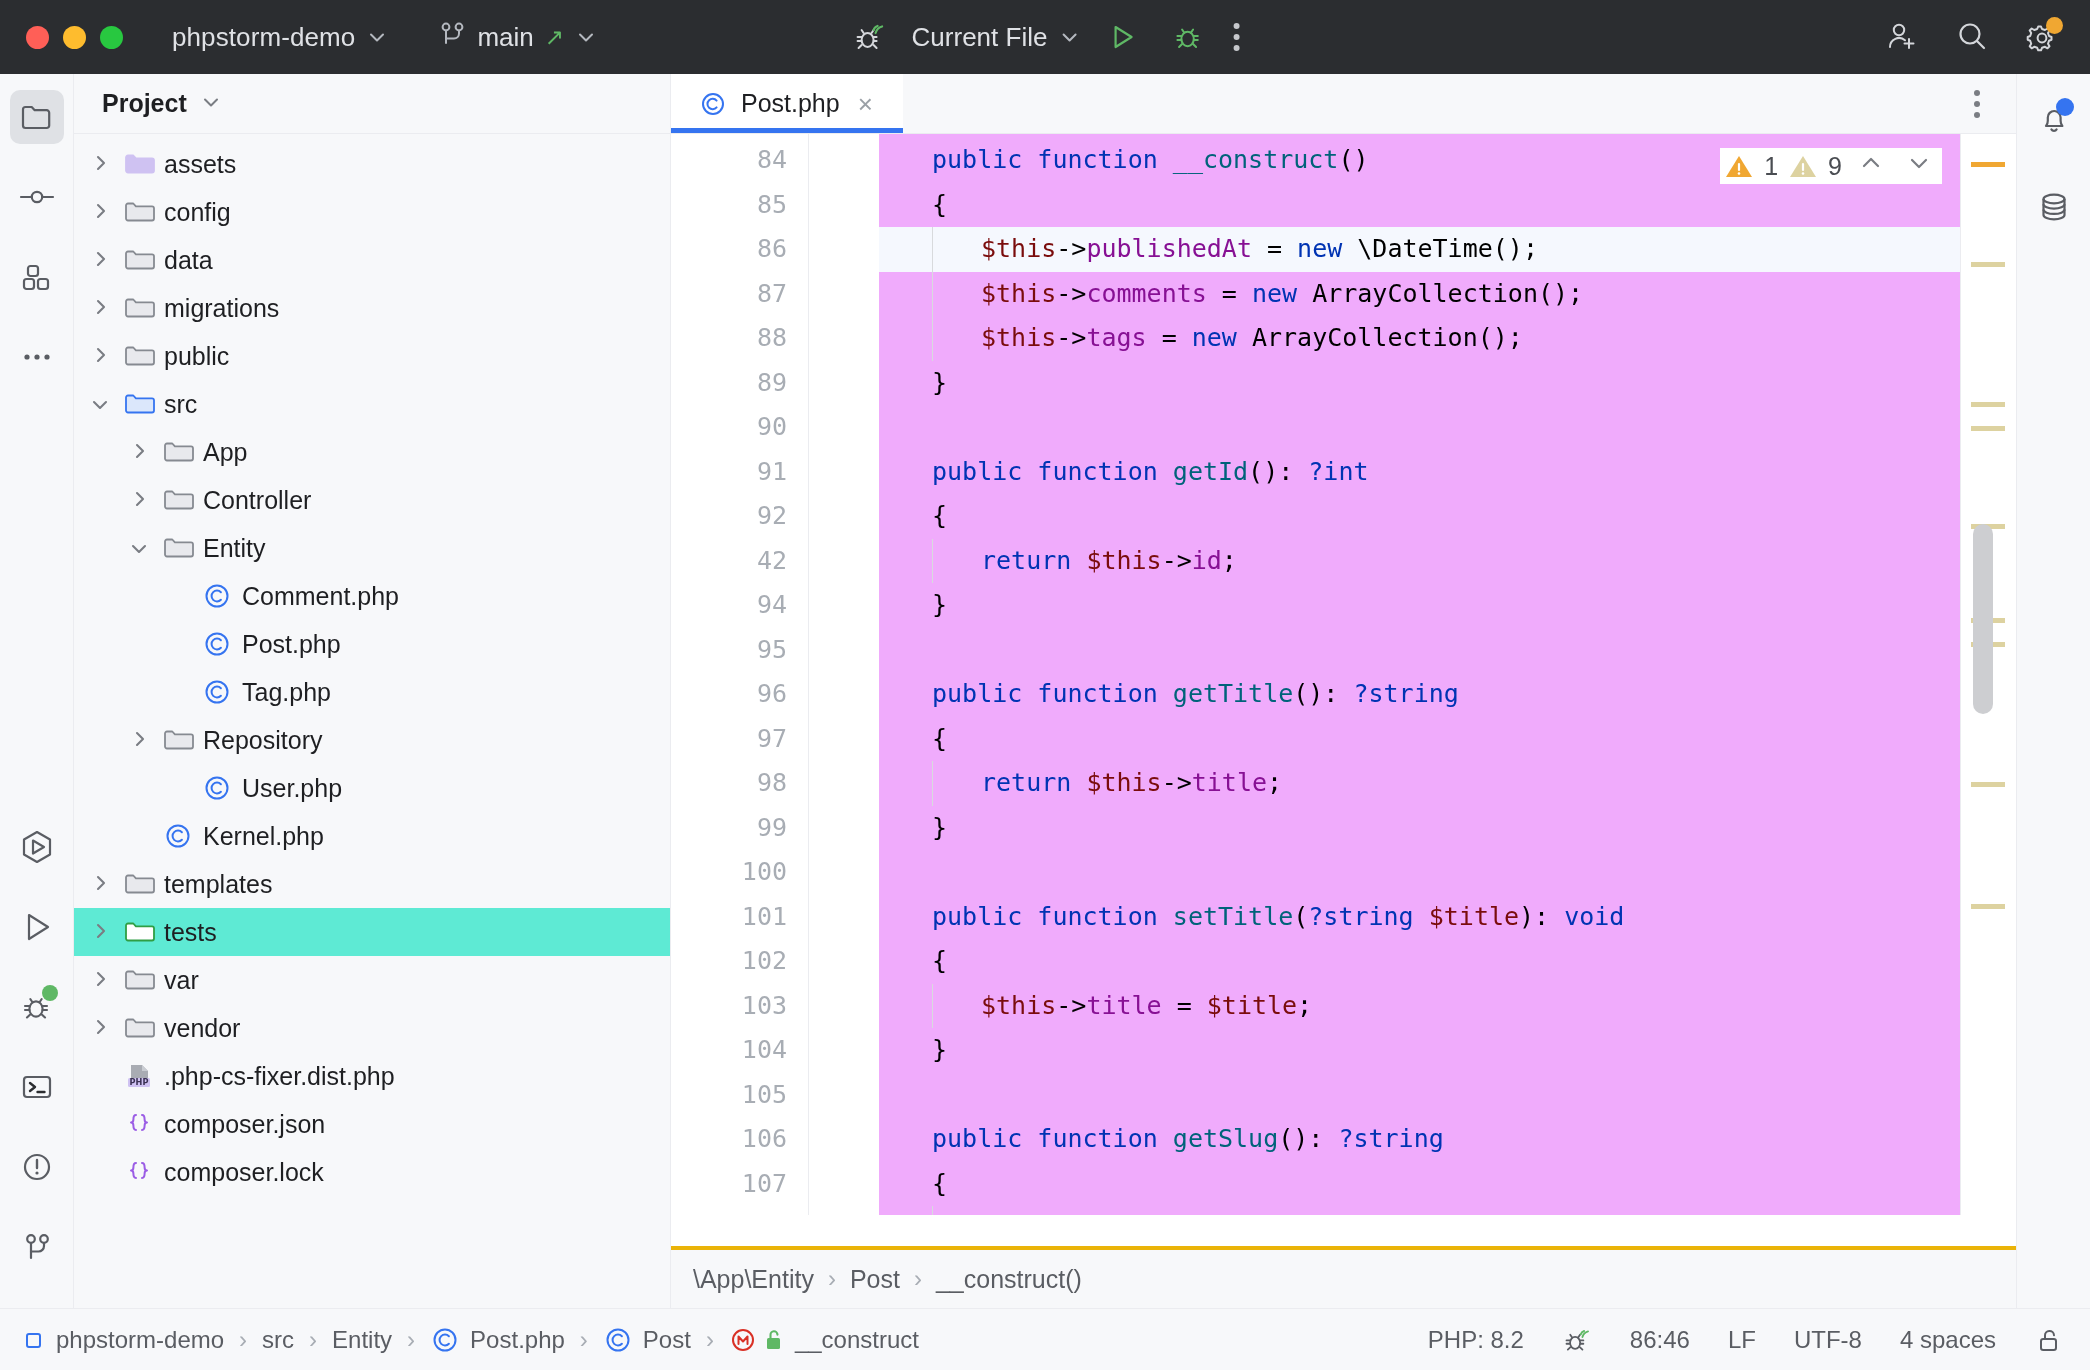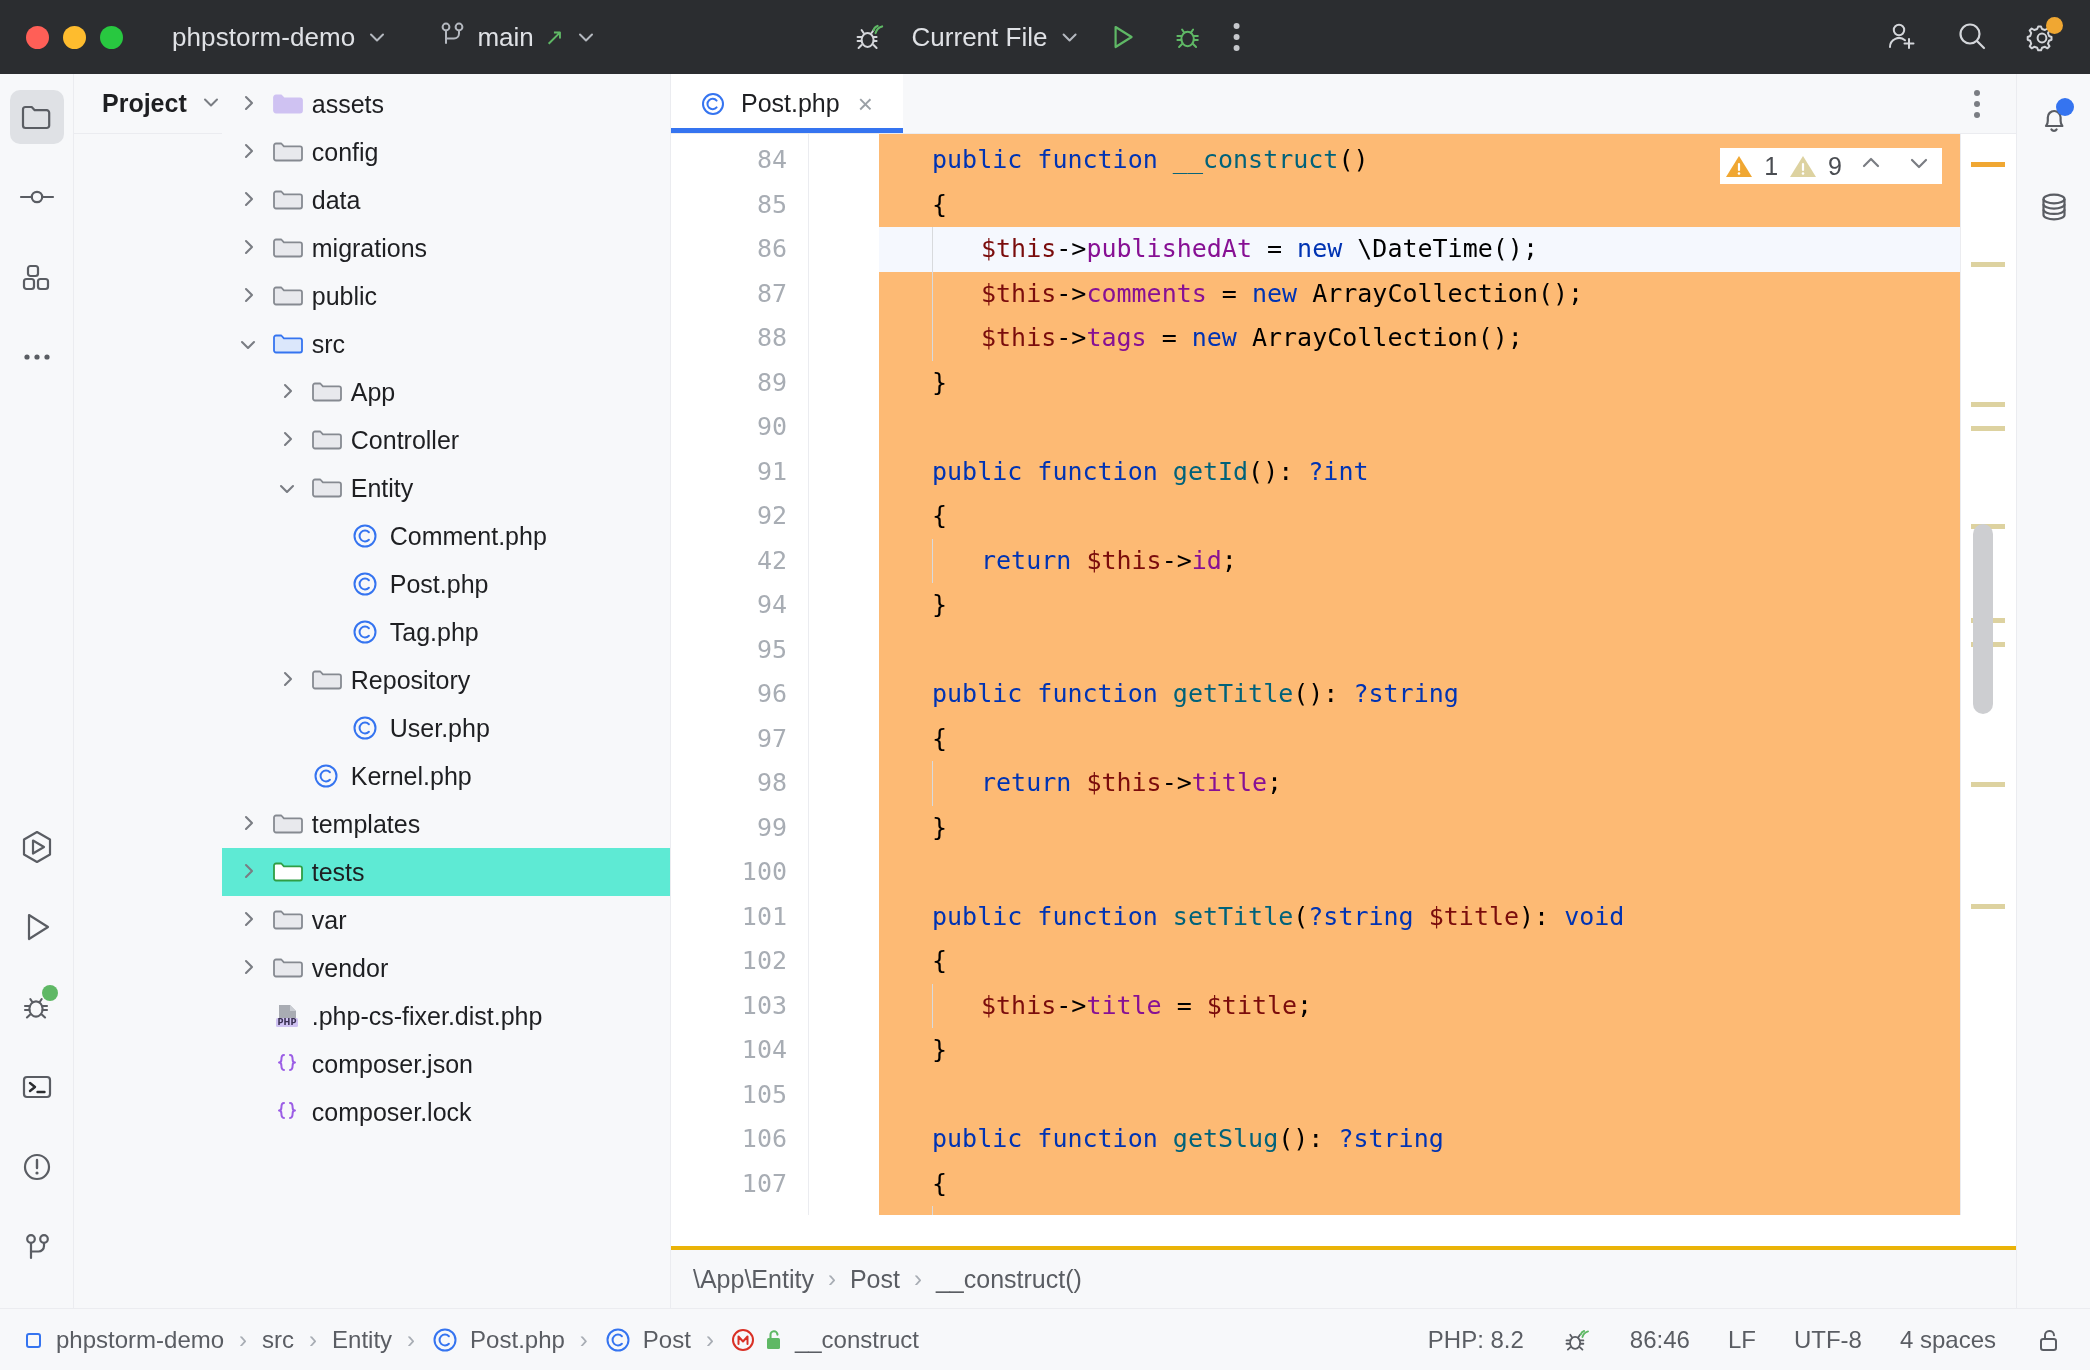--- a/index.html
+++ b/index.html
@@ -77,21 +77,21 @@
   .rail-btn.active { background: #dfe1e5; }
   .rail-btn svg { display:block; }
   .green-dot {
     position: absolute; width: 16px; height: 16px; border-radius: 50%;
     background: #5fb865; top: 5px; right: 6px;
   }
 
   
   .project-panel {
     width: 597px; flex: 0 0 597px; background: #f7f8fa;
-    display: flex; flex-direction: row;
+    display: flex; flex-direction: column;
     border-right: 1px solid #ebecf0;
     min-height: 0;
   }
   .pp-header {
     height: 60px; flex: 0 0 60px; display: flex; align-items: center;
     padding: 0 0 0 28px; gap: 13px;
     border-bottom: 1px solid #ebecf0;
   }
   .pp-title { font-size: 25px; font-weight: 700; color: #1e1f22; }
   .tree { flex: 1 1 auto; overflow: hidden; padding-top: 6px; }
@@ -117,21 +117,21 @@
     padding: 0 26px 0 28px; background: #ffffff;
     position: relative; font-size: 25px; color: #1e1f22;
   }
   .tab::after {
     content: ''; position: absolute; left: 0; right: 0; bottom: 0;
     height: 5px; background: #3574f0;
   }
   .tab-close { color: #9aa0a6; font-size: 26px; line-height: 1; padding: 2px 4px; }
   .tabbar-right { margin-left: auto; display: flex; align-items: center; padding-right: 26px; }
 
-  .editor-wrap { flex: 1 1 auto; display: flex; min-height: 0; position: relative; background: #fdba74; }
+  .editor-wrap { flex: 1 1 auto; display: flex; min-height: 0; position: relative; background: #f0abfc; }
   .code-scroll { flex: 1 1 auto; display: flex; min-width: 0; position: relative; overflow: hidden; }
   .gutter {
     flex: 0 0 138px; width: 138px; background: #fff;
     border-right: 1px solid #ebecf0;
     padding-top: 4px; text-align: right;
   }
   .gutter .ln {
     height: 44.5px; line-height: 44.5px;
     font-family: "DejaVu Sans Mono", monospace; font-size: 25px; color: #a8adb4;
     padding-right: 21px;

